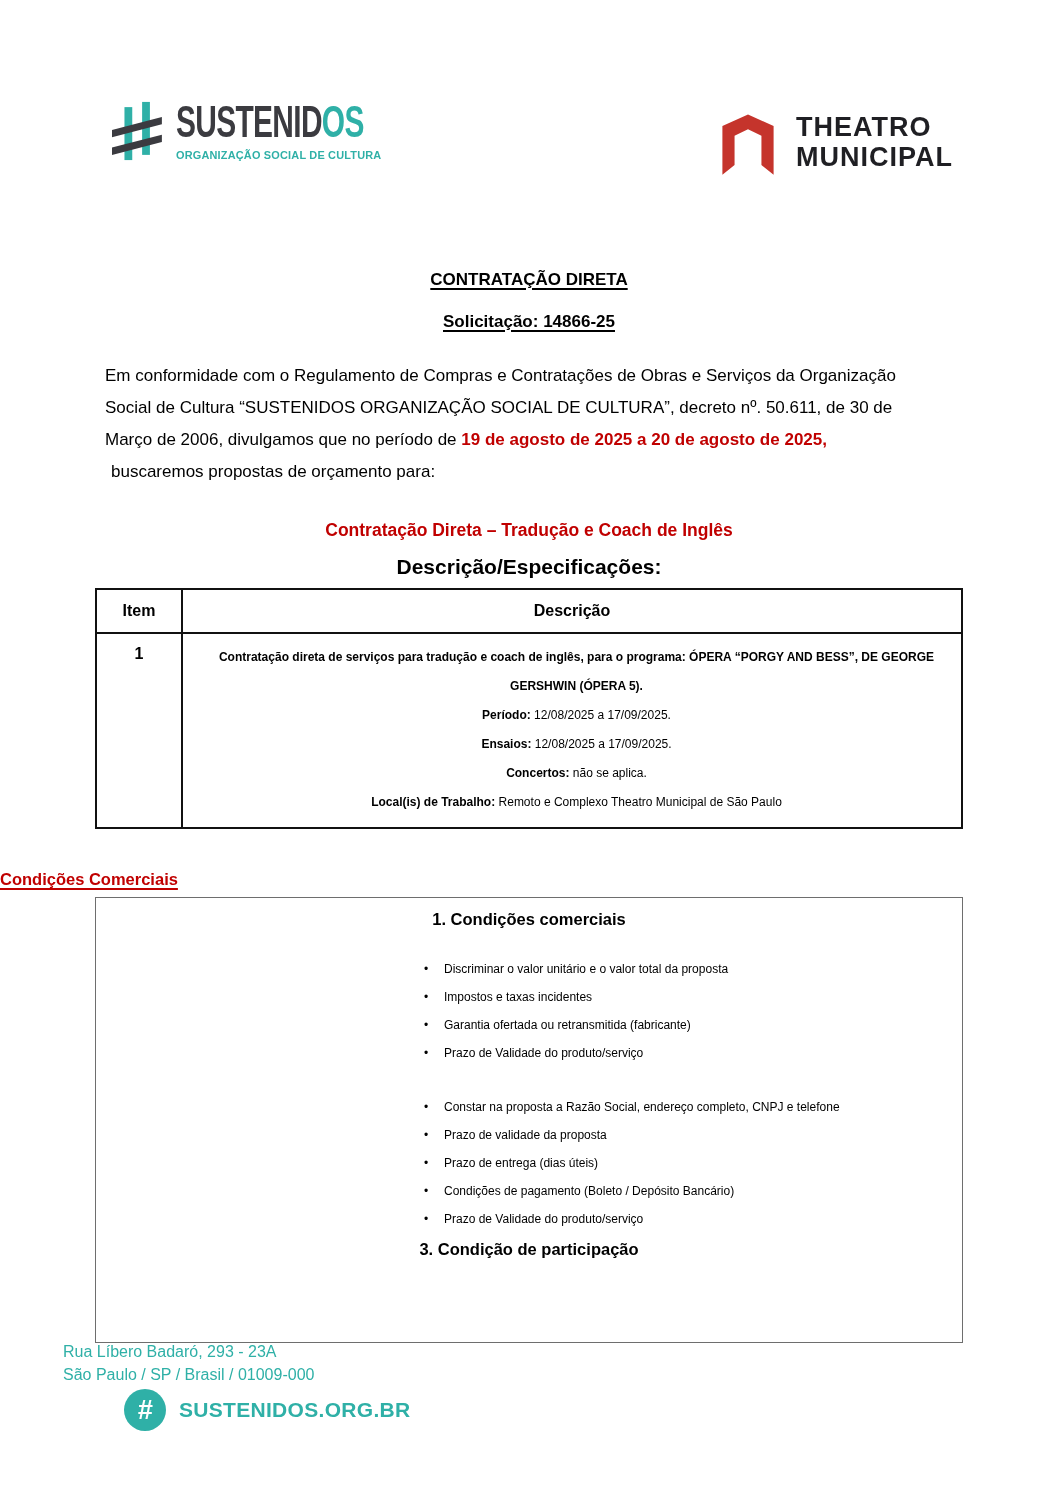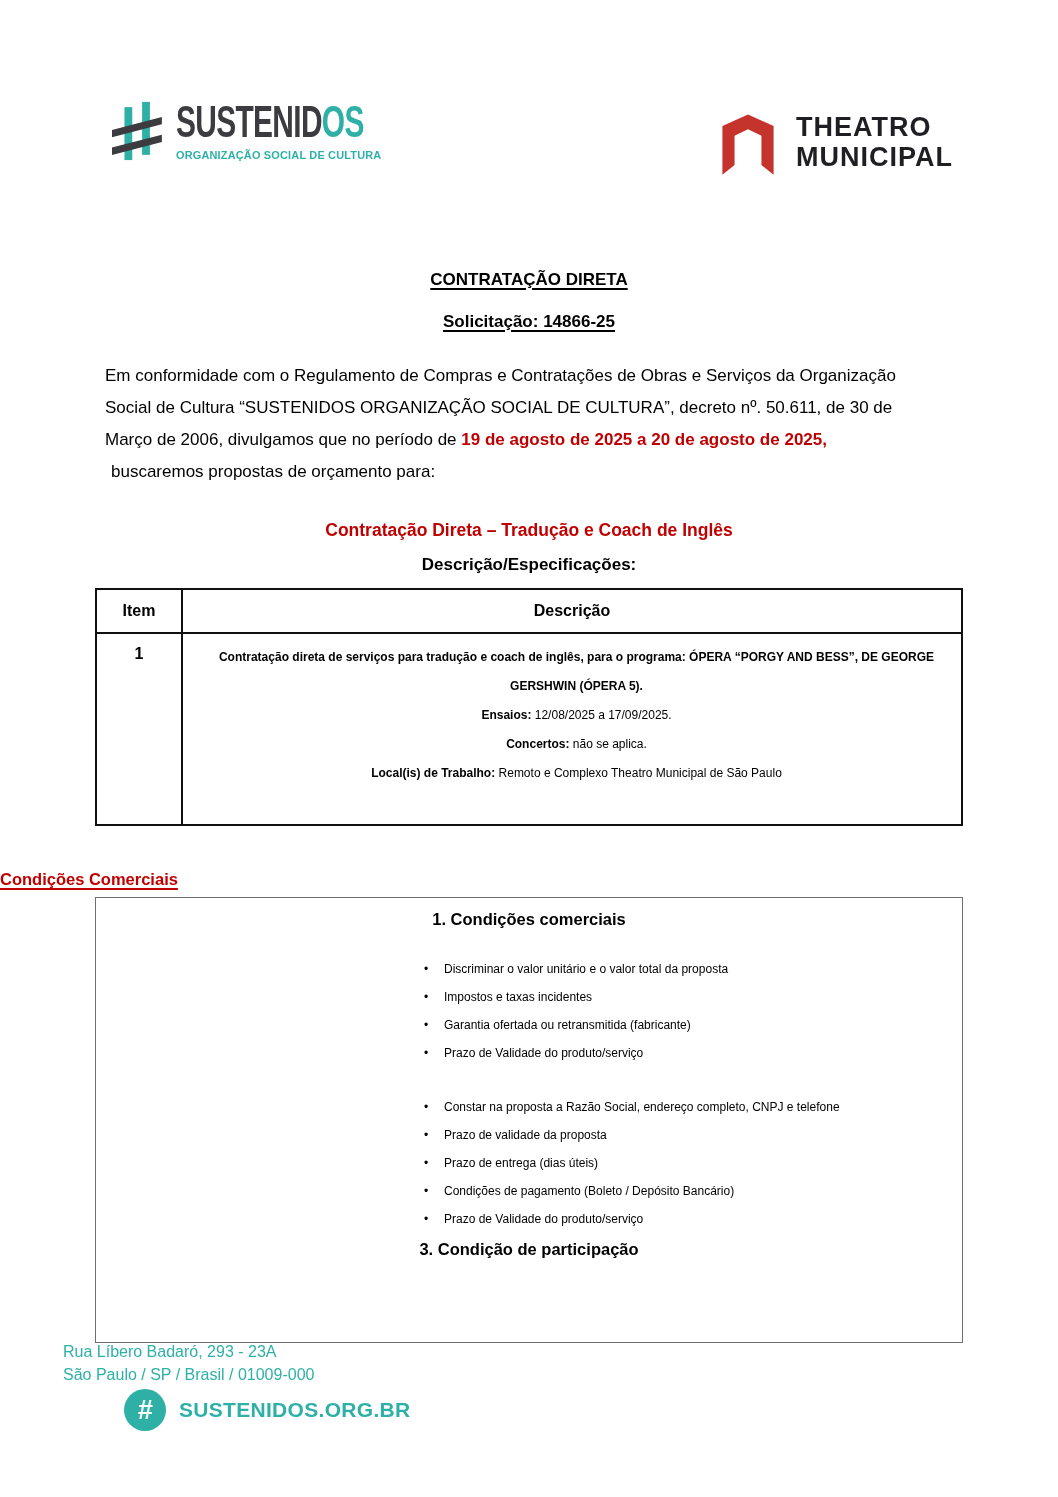--- a/index.html
+++ b/index.html
@@ -51,21 +51,21 @@
   .intro-line{line-height:32px;}
   .intro-line.l4{padding-left:6px;}
   .red-bold{color:var(--red);font-weight:bold;}
   
   .program-heading{
     position:absolute;top:520px;left:0;width:100%;text-align:center;
     color:var(--red);font-weight:bold;font-size:17.5px;
   }
   .spec-heading{
     position:absolute;top:555px;left:0;width:100%;text-align:center;
-    font-weight:bold;font-size:17px;
+    font-weight:bold;font-size:21px;
   }
   
   .spec-table{position:absolute;left:95px;top:588px;width:868px;border:2px solid #111;}
   .spec-row{display:flex;}
   .spec-header{border-bottom:2px solid #111;height:44px;font-weight:bold;font-size:16px;}
   .col-item{width:86px;border-right:2px solid #111;display:flex;justify-content:center;}
   .spec-header .col-item,.spec-header .col-desc{align-items:center;display:flex;justify-content:center;}
   .spec-header .col-desc{flex:1;}
   .spec-body .col-item{font-weight:bold;font-size:16px;padding-top:11px;align-items:flex-start;}
   .spec-body .col-desc{flex:1;padding:9px 4px 10px 13px;font-size:12px;line-height:29px;min-height:190px;text-align:center;}
@@ -143,20 +143,21 @@
 
   <div class="spec-table">
     <div class="spec-row spec-header">
       <div class="col-item">Item</div>
       <div class="col-desc">Descrição</div>
     </div>
     <div class="spec-row spec-body">
       <div class="col-item">1</div>
       <div class="col-desc">
         <div class="b">Contratação direta de serviços para tradução e coach de inglês, para o programa: ÓPERA “PORGY AND BESS”, DE GEORGE GERSHWIN (ÓPERA 5).</div>
+        <div><span class="b">Período:</span><span> 12/08/2025 a 17/09/2025.</span></div>
         <div><span class="b">Ensaios:</span><span> 12/08/2025 a 17/09/2025.</span></div>
         <div><span class="b">Concertos:</span><span> não se aplica.</span></div>
         <div><span class="b">Local(is) de Trabalho:</span><span> Remoto e Complexo Theatro Municipal de São Paulo</span></div>
       </div>
     </div>
   </div>
 
   <div class="cond-heading">Condições Comerciais</div>
 
   <div class="cond-box">

